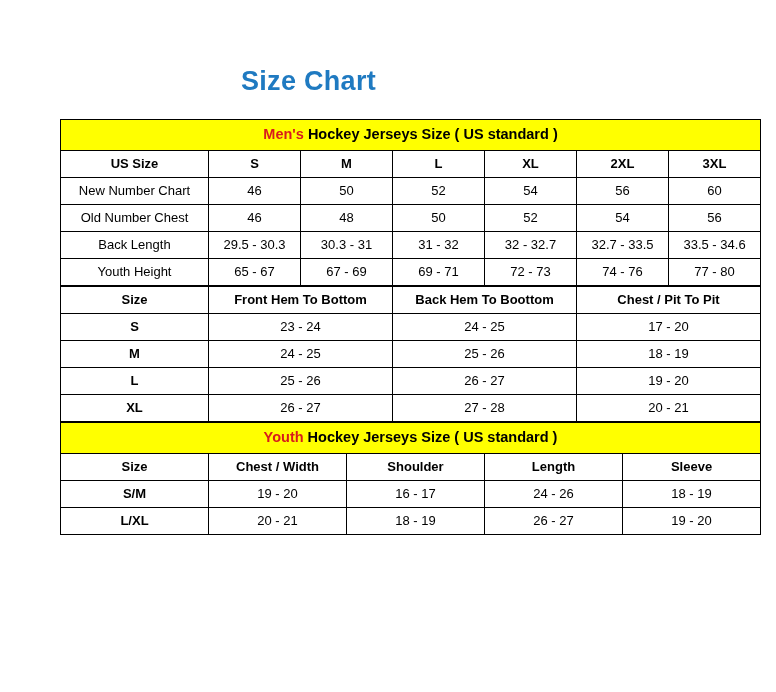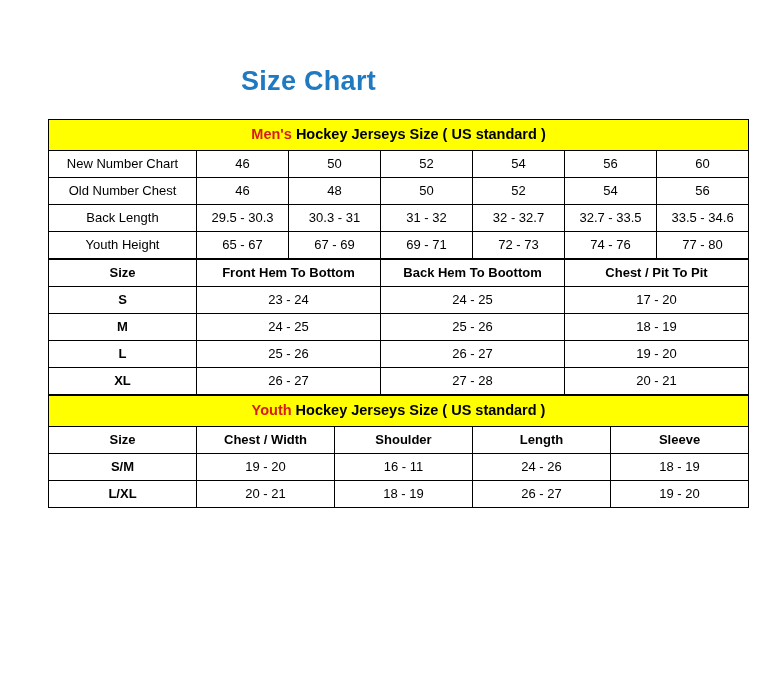--- a/index.html
+++ b/index.html
@@ -22,21 +22,21 @@
   }
   .title {
     text-align: center;
     color: #1f7ac1;
     font-size: 27px;
     font-weight: bold;
     padding-top: 66px;
     letter-spacing: 0.3px;
   }
   .tables {
-    margin: 22px 38px 0 48px;
+    margin: 22px 38px 0 60px;
   }
   table {
     border-collapse: collapse;
     width: 700px;
     table-layout: fixed;
   }
   td, th {
     border: 1px solid #000000;
     text-align: center;
     vertical-align: middle;
@@ -80,20 +80,29 @@
         <col style="width:92px">
         <col style="width:92px">
         <col style="width:92px">
         <col style="width:92px">
         <col style="width:92px">
         <col style="width:92px">
       </colgroup>
       <tbody>
         <tr class="bar">
           <td colspan="7"><span class="accent">Men's</span><span> Hockey Jerseys Size ( US standard )</span></td>
+        </tr>
+        <tr class="hdr">
+          <td>US Size</td>
+          <td>S</td>
+          <td>M</td>
+          <td>L</td>
+          <td>XL</td>
+          <td>2XL</td>
+          <td>3XL</td>
         </tr>
         <tr>
           <td class="rowlabel">New Number Chart</td>
           <td>46</td>
           <td>50</td>
           <td>52</td>
           <td>54</td>
           <td>56</td>
           <td>60</td>
         </tr>
@@ -183,21 +192,21 @@
         <tr class="hdr">
           <td>Size</td>
           <td>Chest / Width</td>
           <td>Shoulder</td>
           <td>Length</td>
           <td>Sleeve</td>
         </tr>
         <tr>
           <td class="bold">S/M</td>
           <td>19 - 20</td>
-          <td>16 - 11</td>
+          <td>16 - 17</td>
           <td>24 - 26</td>
           <td>18 - 19</td>
         </tr>
         <tr>
           <td class="bold">L/XL</td>
           <td>20 - 21</td>
           <td>18 - 19</td>
           <td>26 - 27</td>
           <td>19 - 20</td>
         </tr>

